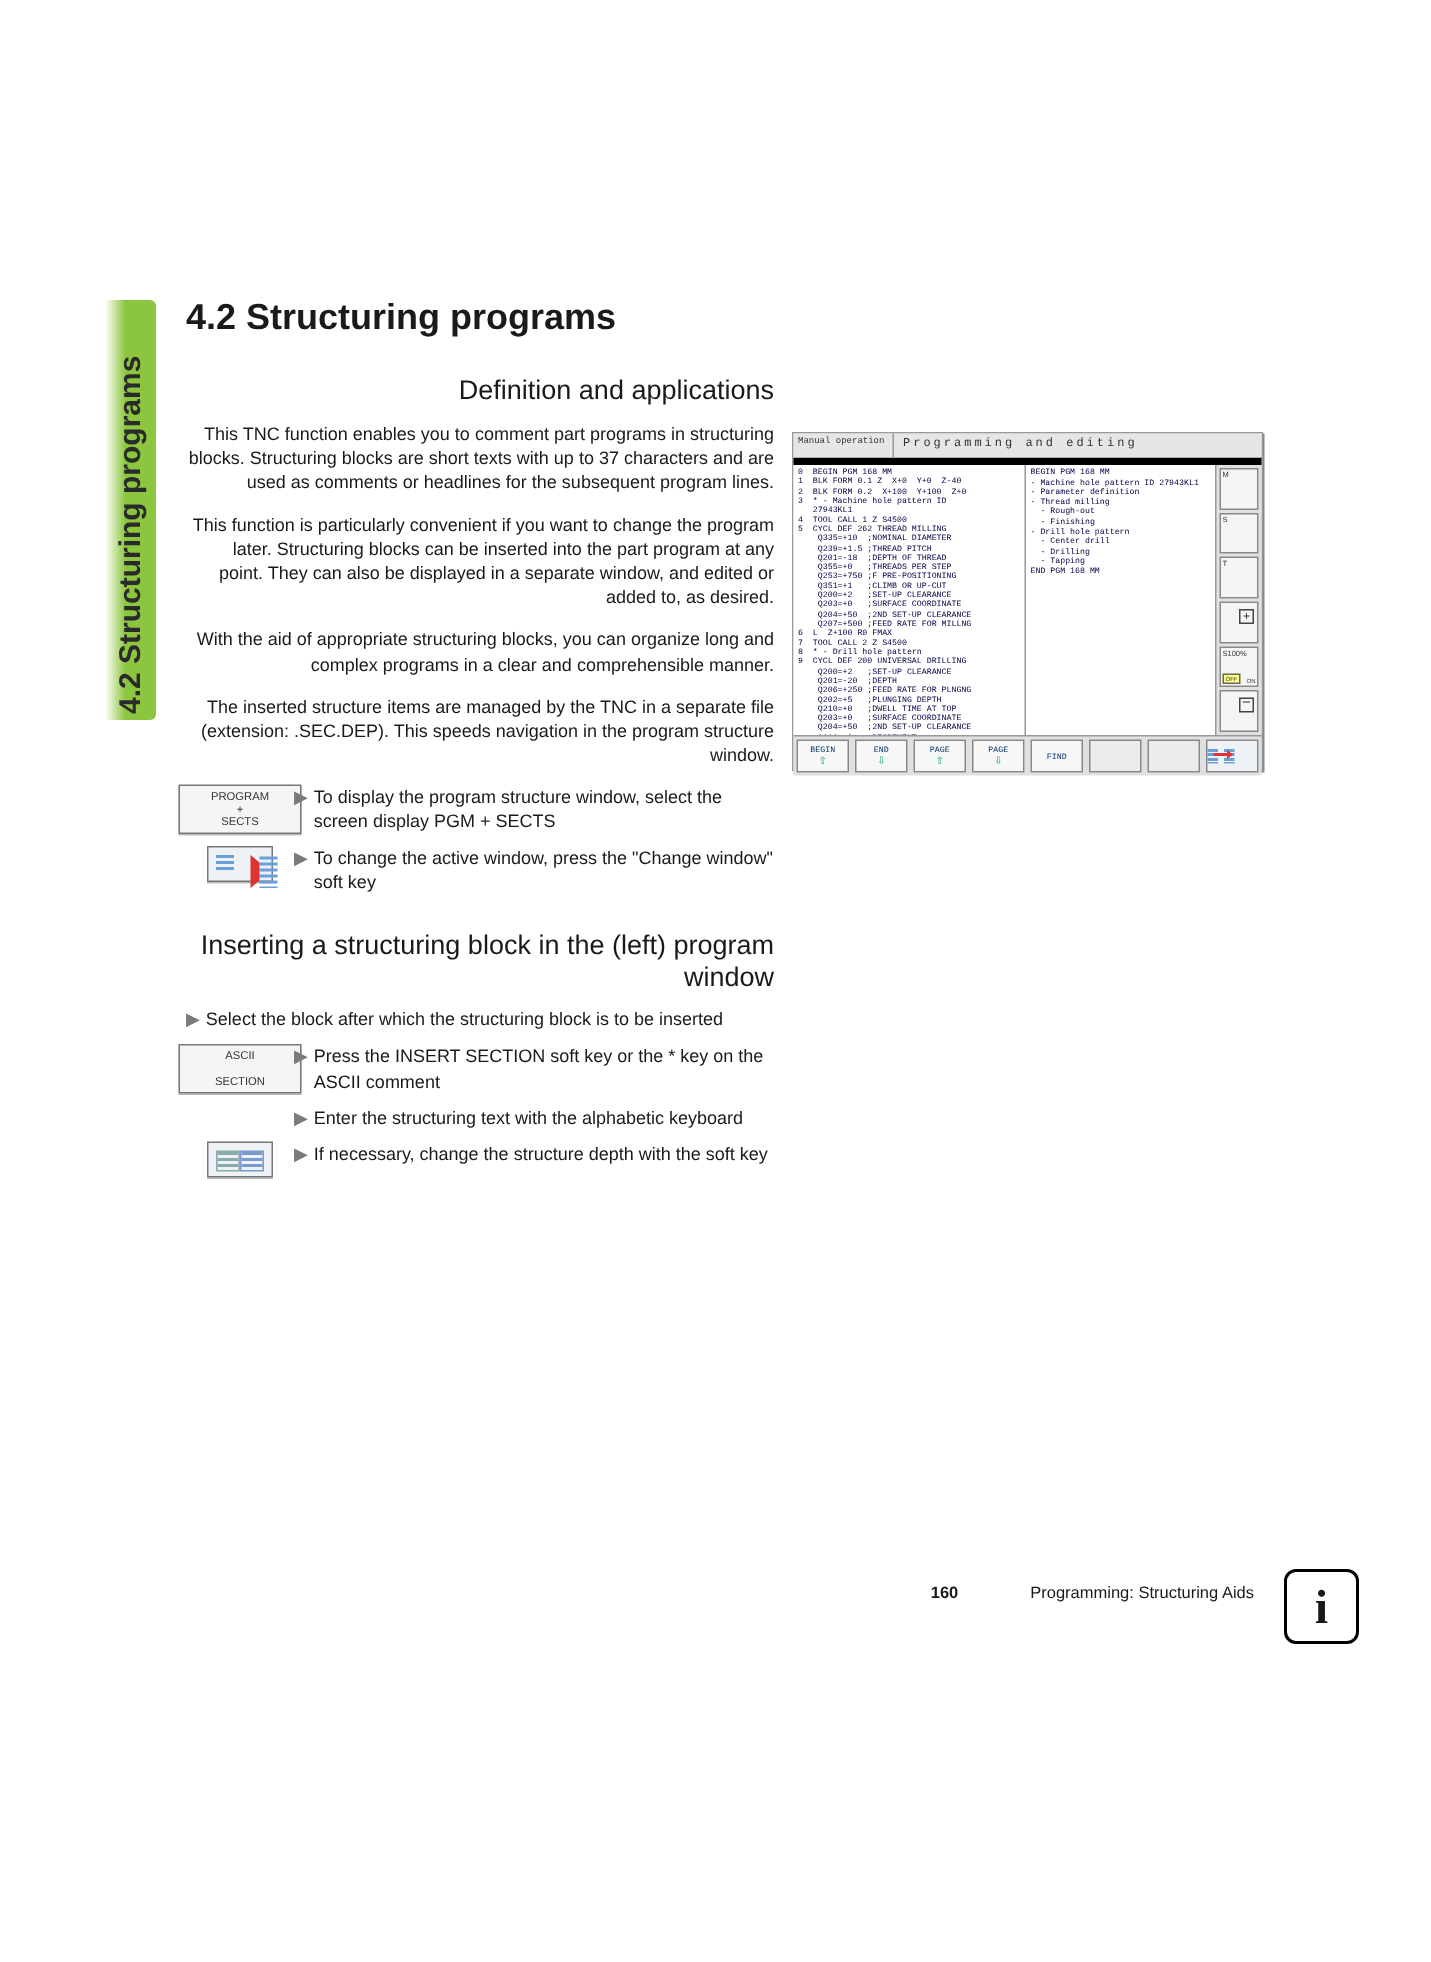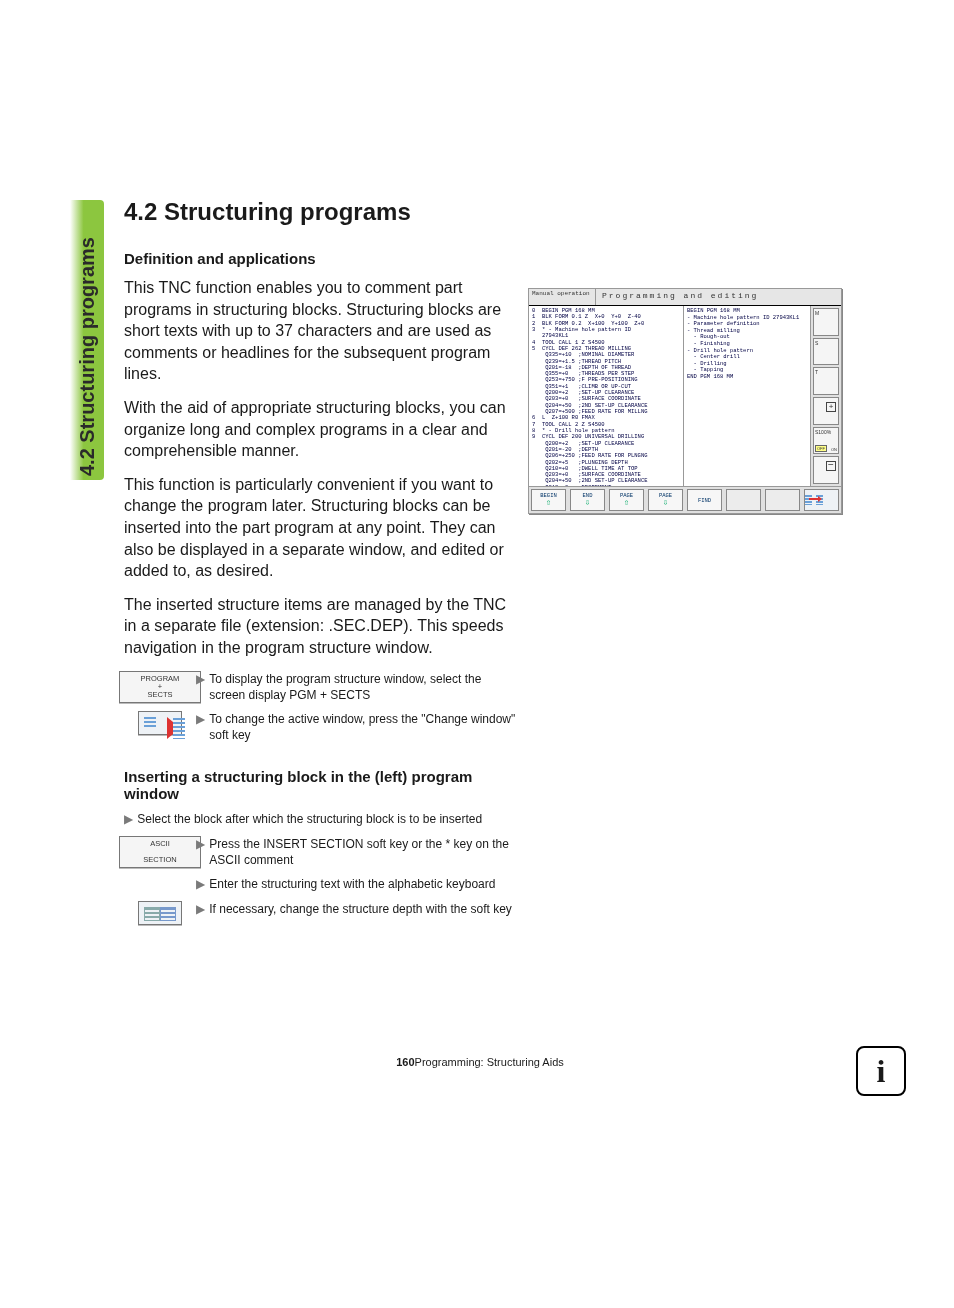--- a/index.html
+++ b/index.html
@@ -20,23 +20,23 @@
     background: linear-gradient(90deg, rgba(140,198,63,0) 0%, var(--accent) 40%, var(--accent) 100%);
     border-top-right-radius: 4px; border-bottom-right-radius: 4px;
   }
   .sidebar-label {
     position: absolute; left: 76px; top: 476px;
     transform: rotate(-90deg); transform-origin: left top;
     font-weight: 700; font-size: 20px; white-space: nowrap;
     color: #2a2a2a;
   }
   h1 { font-size: 24px; margin:0 0 24px 0; font-weight:700; }
-  h2 { font-size: 15px; margin:24px 0 10px 0; font-weight:700; }
+  h2 { font-size: 18px; margin:24px 0 10px 0; font-weight:400;text-align:right; }
   .col-left { width: 392px; }
-  p { font-size: 16px; line-height: 1.35; margin: 0 0 12px 0; }
+  p { font-size: 12px; line-height: 1.35; margin: 0 0 12px 0; text-align: right; }
   .bullet-row { display:flex; align-items:flex-start; margin-bottom:8px; }
   .bullet-row .icon-slot { width: 72px; flex-shrink:0; display:flex; justify-content:center; }
   .bullet-row .text { flex:1; font-size:12px; line-height:1.35; display:flex; }
   .bullet-row .text .tri { color:#7a7a7a; margin-right:4px; }
   .softkey {
     display:inline-block; min-width:48px; padding:3px 16px;
     border:1px solid #777; background:#f5f5f5;
     font-size:7.5px; text-align:center; line-height:1.1;
     font-family: Arial, sans-serif; color:#333;
     box-shadow: 0 1px 0 #bbb;
@@ -72,21 +72,21 @@
     background:repeating-linear-gradient(#79c 0 2px, transparent 2px 4px);
     border:1px solid #79c;
   }
   
   .screenshot {
     position:absolute; left:528px; top:288px; width:312px; height:224px;
     border:1px solid #999; background:#eceff1; font-size:6px; color:#333;
     box-shadow:1px 1px 0 #888;
   }
   .shot-header {
-    height:16px; border-bottom:1px solid #000000; display:flex;
+    height:16px; border-bottom:5px solid #000000; display:flex;
   }
   .shot-header .mode {
     width:60px; padding:2px 3px; font-size:6px; line-height:1; border-right:1px solid #999;
     background:#e6e6e6;
     font-family:"Courier New",monospace;
   }
   .shot-header .title {
     flex:1; padding:2px 6px; font-size:8px; letter-spacing:2px;
     font-family:"Courier New",monospace; background:#e6e6e6;
   }
@@ -114,22 +114,23 @@
     flex:1; margin:2px; border:1px solid #888; background:#f7f7f7;
     font-size:5.5px; font-family:"Courier New",monospace; text-align:center;
     display:flex; flex-direction:column; justify-content:center; color:#036;
   }
   .shot-sk .arrow-down{ color:#0a6; font-size:9px; line-height:0.9;}
   .shot-sk.empty{ background:#ececec; }
   .shot-sk.icon{ background:#eef2f6; }
   
   .footer {
     position:absolute; left:124px; top:1056px; width:712px;
-    display:flex; justify-content:center;
+    display:flex; justify-content:flex-end;
     font-size:11px;
+    gap:48px;
   }
   .page-num { font-weight:700; }
   .info-icon {
     position:absolute; right:48px; top:1046px; width:46px; height:46px;
     border:2px solid #000; border-radius:8px;
     display:flex; align-items:center; justify-content:center;
     font-family: Georgia, 'Times New Roman', serif;
     font-weight:700; font-size:32px;
   }
   .sel-row {display:flex; font-size:12px; margin-bottom:10px;}
@@ -140,22 +141,22 @@
 
 <div class="sidebar-tab"></div>
 <div class="sidebar-label">4.2 Structuring programs</div>
 
 <div class="page">
   <h1>4.2  Structuring programs</h1>
 
   <div class="col-left">
     <h2>Definition and applications</h2>
     <p>This TNC function enables you to comment part programs in structuring blocks. Structuring blocks are short texts with up to 37 characters and are used as comments or headlines for the subsequent program lines.</p>
+    <p>This function is particularly convenient if you want to change the program later. Structuring blocks can be inserted into the part program at any point. They can also be displayed in a separate window, and edited or added to, as desired.</p>
     <p>With the aid of appropriate structuring blocks, you can organize long and complex programs in a clear and comprehensible manner.</p>
-    <p>This function is particularly convenient if you want to change the program later. Structuring blocks can be inserted into the part program at any point. They can also be displayed in a separate window, and edited or added to, as desired.</p>
     <p>The inserted structure items are managed by the TNC in a separate file (extension: .SEC.DEP). This speeds navigation in the program structure window.</p>
 
 
     <div class="bullet-row">
       <div class="icon-slot">
         <span class="softkey">
           <span class="line">PROGRAM</span>
           <span class="line">+</span>
           <span class="line">SECTS</span>
         </span>

